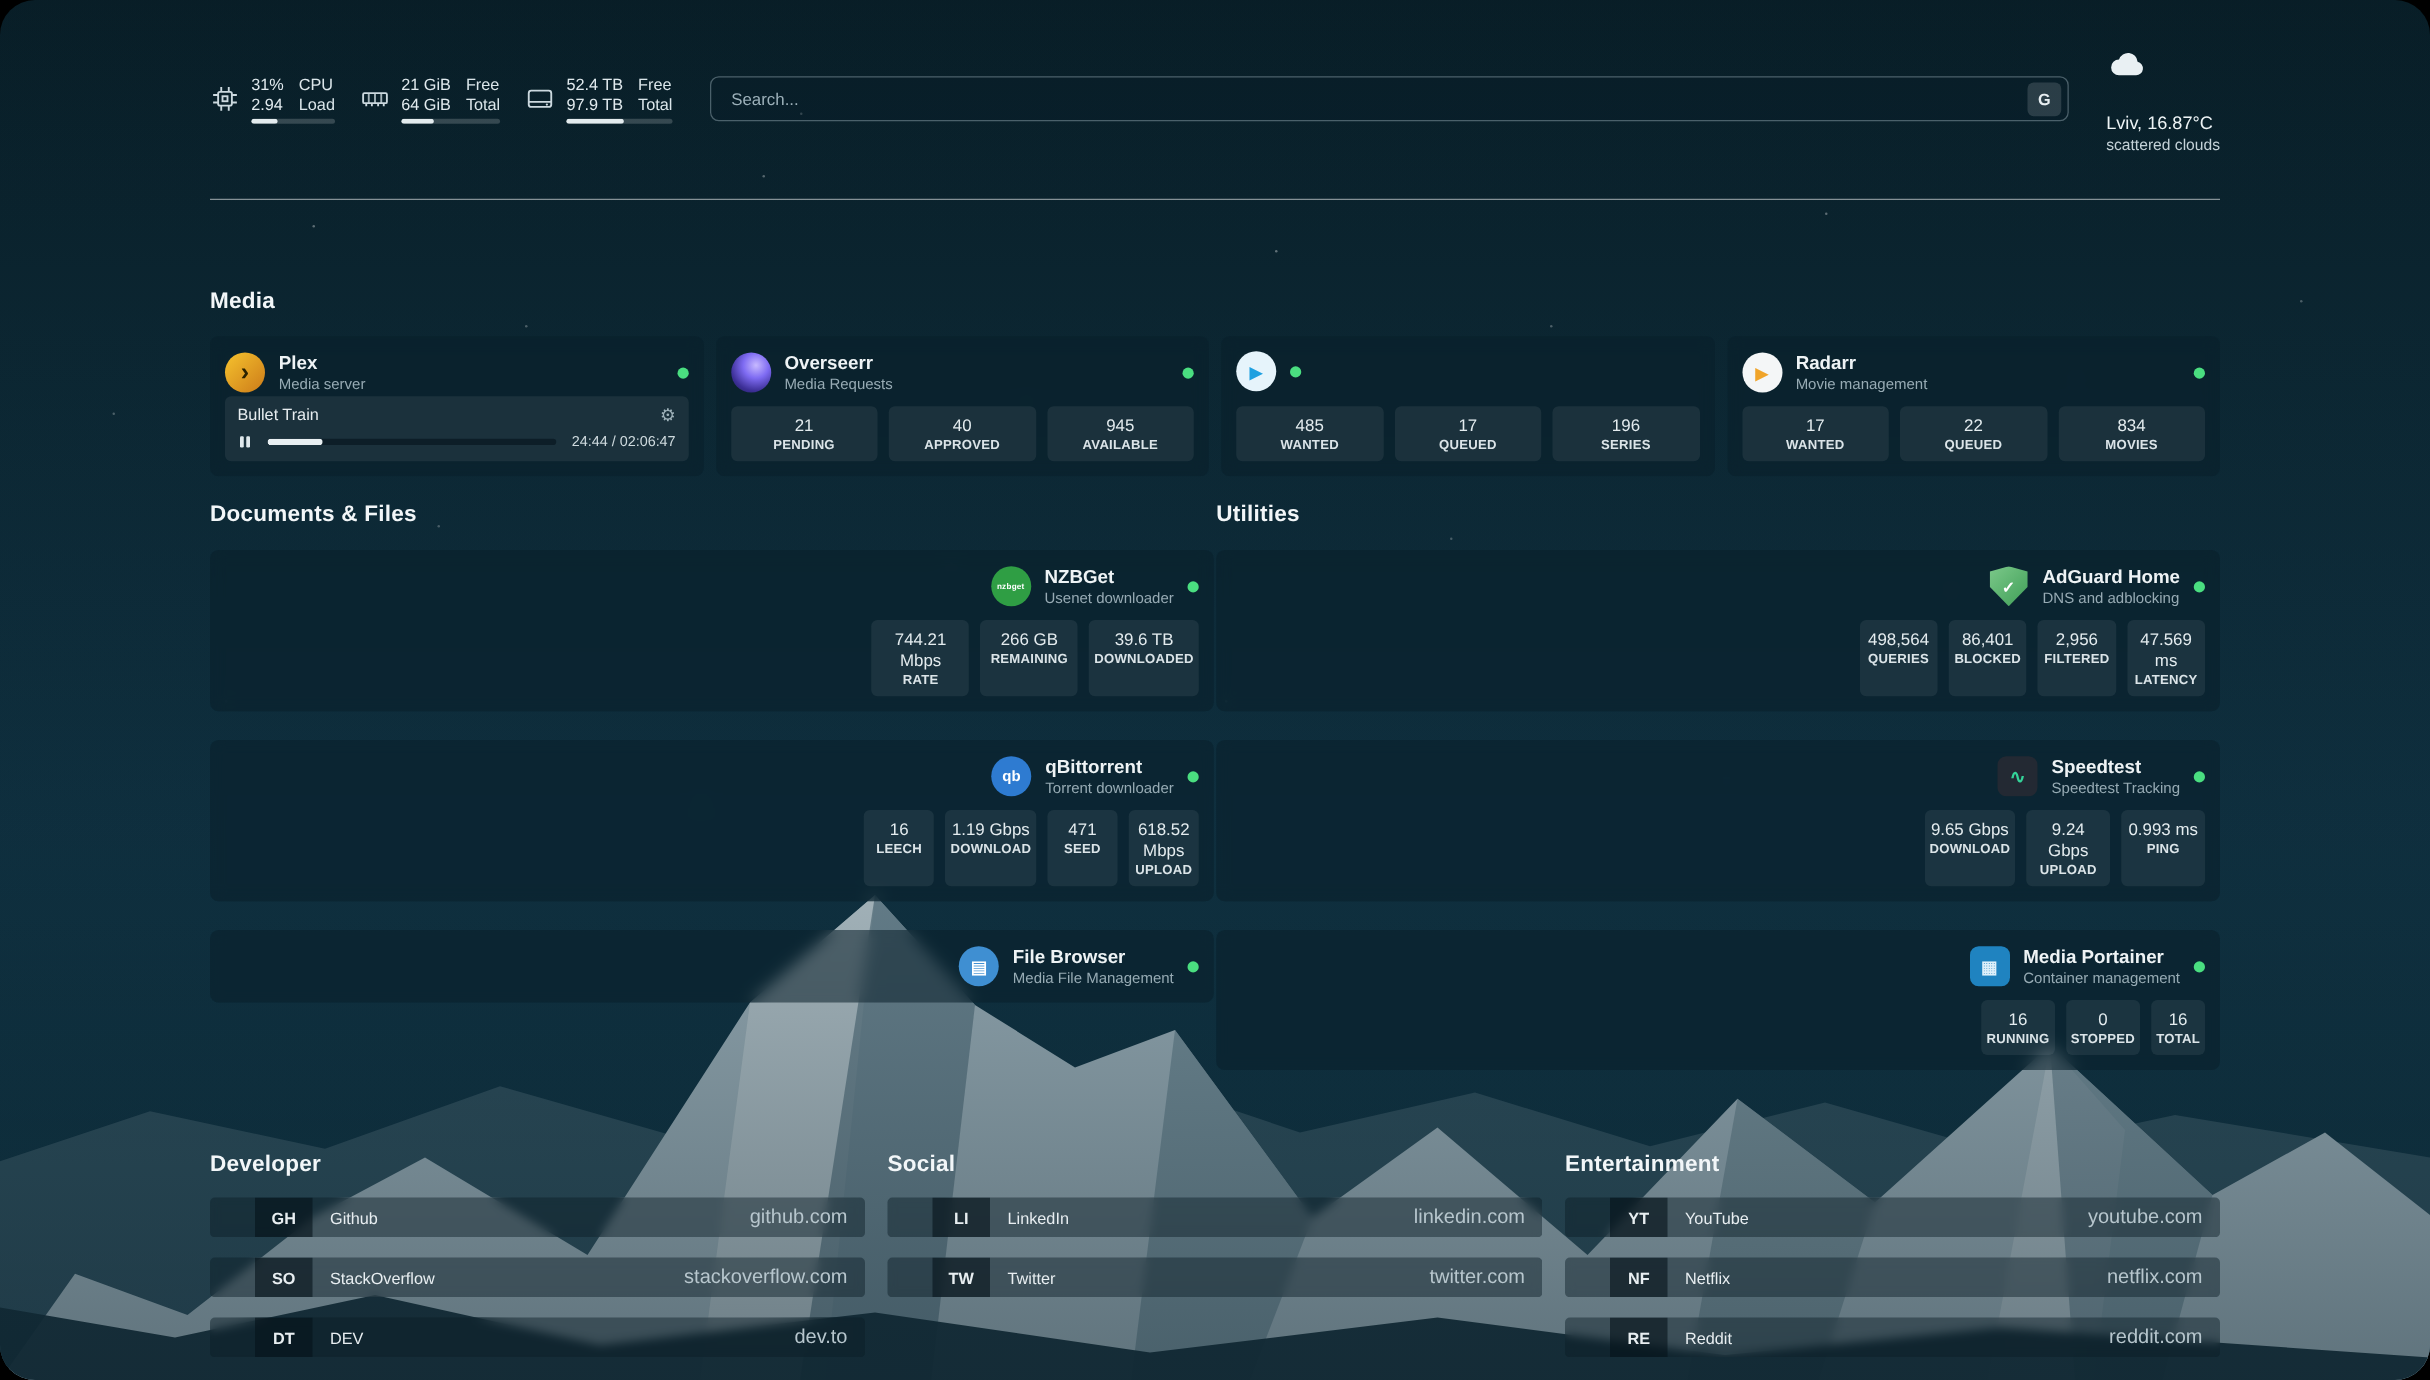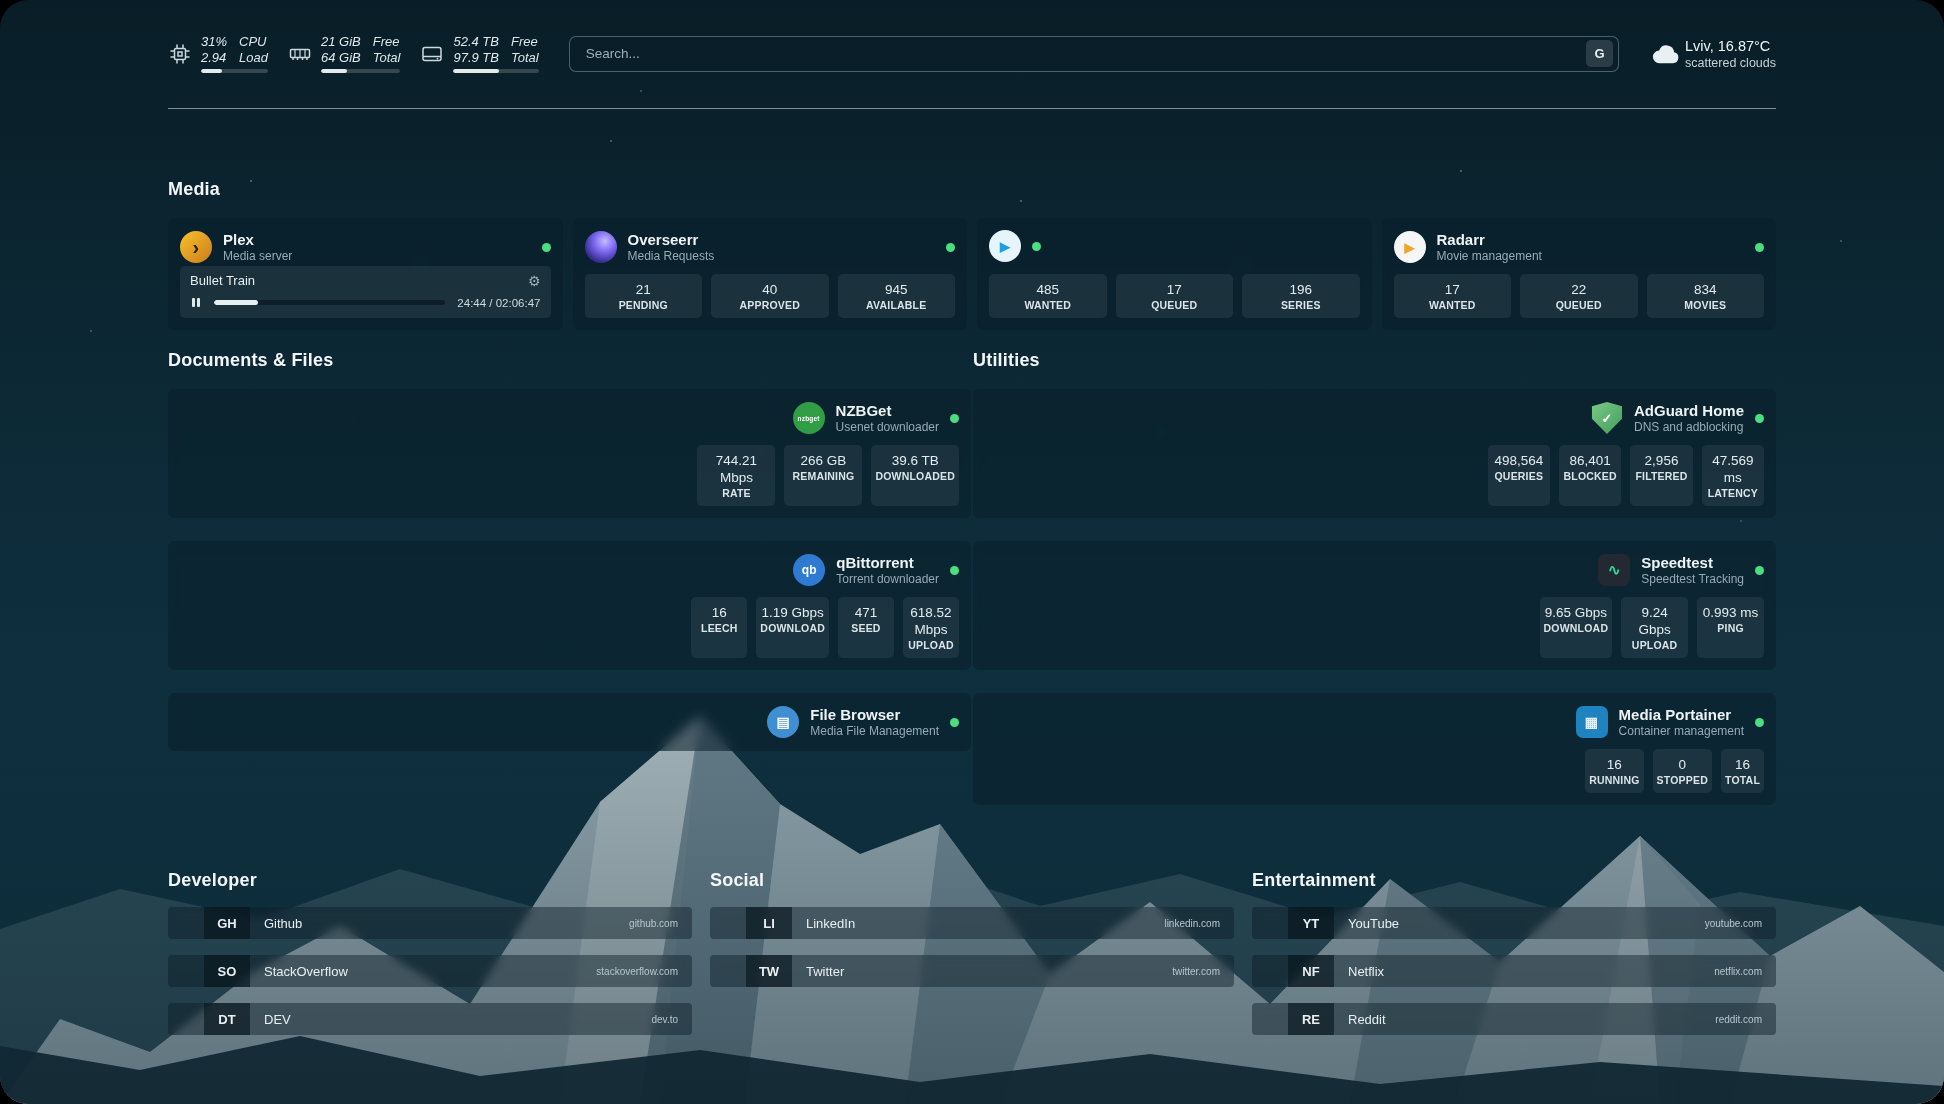--- a/index.html
+++ b/index.html
@@ -31,35 +31,35 @@
   .tint { position: absolute; inset: 0;
     background: linear-gradient(180deg, rgba(11,36,47,0.10) 0%, rgba(11,36,47,0.14) 60%, rgba(8,29,39,0.46) 100%);
   }
   .content { position: relative; height: 100%; padding: 34px 168px 0; display: flex; flex-direction: column; overflow: hidden; }
 
   
   .topbar { display: flex; align-items: center; }
   .resources { display: flex; align-items: center; gap: 20px; }
   .res { display: flex; align-items: center; gap: 9px; }
   .res-icon svg { width: 24px; height: 24px; display: block; }
-  .res-grid { display: grid; grid-template-columns: auto auto; column-gap: 12px; font-size: 13px; line-height: 16px; color: #e1eaee; font-style: italic; }
+  .res-grid { display: grid; grid-template-columns: auto auto; column-gap: 12px; font-size: 13px; line-height: 16px; color: #e1eaee; }
   .res-lab { color: #dbe6ea; }
   .res-bar { margin-top: 3px; height: 4px; border-radius: 2px; background: rgba(255,255,255,0.18); overflow: hidden; }
   .res-fill { height: 100%; background: #e3ebee; border-radius: 2px; }
 
   .search { flex: 1; display: flex; align-items: center; margin: 0 30px; height: 36px;
     border: 1px solid rgba(200,220,230,0.35); border-radius: 7px;
     background: rgba(10,30,40,0.35); padding: 0 5px 0 14px; }
   .search input { flex: 1; min-width: 0; background: transparent; border: none; outline: none;
     color: #dce6ea; font-size: 13.5px; font-family: inherit; }
   .search input::placeholder { color: #9cb0b9; }
   .gbtn { width: 27px; height: 27px; border: none; border-radius: 5px; background: rgba(255,255,255,0.14);
     color: #e6edf0; font-weight: 700; font-size: 13px; cursor: pointer; font-family: inherit; }
 
-  .weather { display: flex; align-items: flex-start; gap: 2px; color: #eef4f6; }
+  .weather { display: flex; align-items: flex-start; gap: 22px; color: #eef4f6; flex-direction: column; }
   .w-icon svg { width: 34px; height: 34px; display: block; }
   .w1 { font-size: 14.5px; line-height: 18px; }
   .w2 { font-size: 12.5px; line-height: 16px; color: #c4d2d8; }
 
   .divider { margin: 35px 0 0; border: none; border-top: 1px solid rgba(255,255,255,0.5); }
 
   
   .section-title { margin: 0; font-size: 18px; font-weight: 600; color: #f2f6f8; letter-spacing: .2px; }
   .media-title { margin-top: 70px; margin-bottom: 18px; }
   .media-grid { display: grid; grid-template-columns: repeat(4, 1fr); gap: 10px; }
@@ -100,21 +100,21 @@
 
   
   .bookmarks { display: grid; grid-template-columns: 1fr 1fr 1fr; column-gap: 18px; margin-top: 65px; }
   .bm-group h2 { margin-bottom: 16px; }
   .bm { display: flex; align-items: center; height: 32px; background: rgba(10,28,38,0.45);
     border-radius: 4px; overflow: hidden; margin-bottom: 16px; text-decoration: none; cursor: pointer;
     backdrop-filter: blur(4px); padding-left: 36px; }
   .bm-abbr { width: 46px; align-self: stretch; background: rgba(5,18,26,0.6); color: #e8eef1;
     font-size: 13px; font-weight: 600; display: flex; align-items: center; justify-content: center; }
   .bm-name { flex: 1; padding: 0 14px; font-size: 13px; color: #e8eef1; }
-  .bm-url { padding: 0 14px; font-size: 10px; color: #b7c6cd; }
+  .bm-url { padding: 0 14px; font-size: 16px; color: #b7c6cd; }
 </style>
 </head>
 <body>
 
 <div class="page">
   <div class="bg">
     <svg class="mtn" viewBox="0 0 1944 430" preserveAspectRatio="none">
       <polygon fill="#4e6b79" opacity="0.55" points="0,255 120,215 260,245 400,195 540,235 660,205 780,240 900,185 1040,232 1180,200 1320,243 1460,208 1600,248 1740,218 1944,252 1944,430 0,430"></polygon>
       <path fill="#a9bcc5" d="M0 430 L60 345 L150 378 L250 300 L340 252 L470 330 L600 128 L700 42 L780 130 L860 180 L940 150 L1050 300 L1150 228 L1270 330 L1390 205 L1500 288 L1640 162 L1770 282 L1860 232 L1944 298 L1944 430 Z"></path>
       <polygon fill="#c8d5da" opacity="0.8" points="600,128 700,42 660,430 560,430"></polygon>

